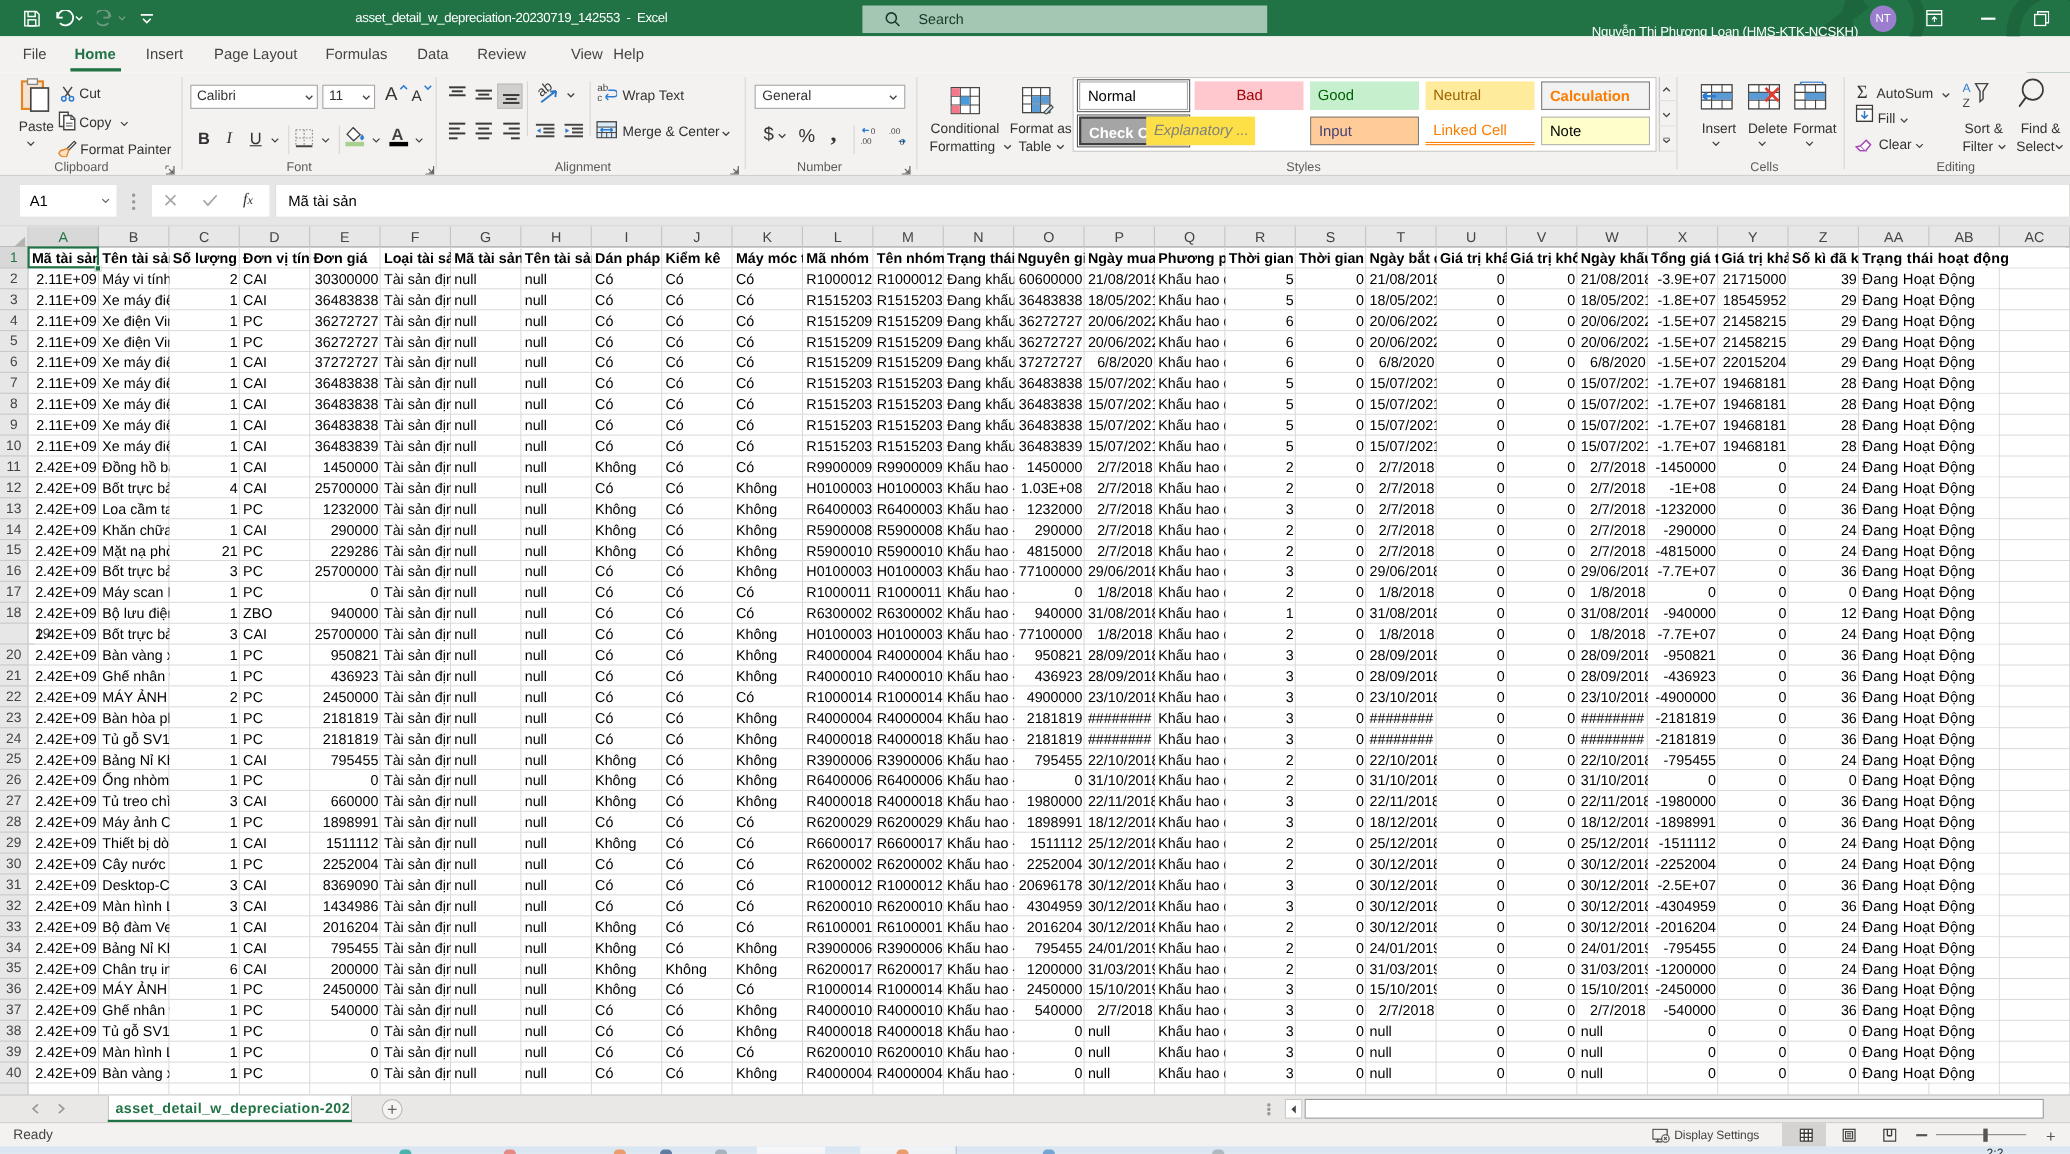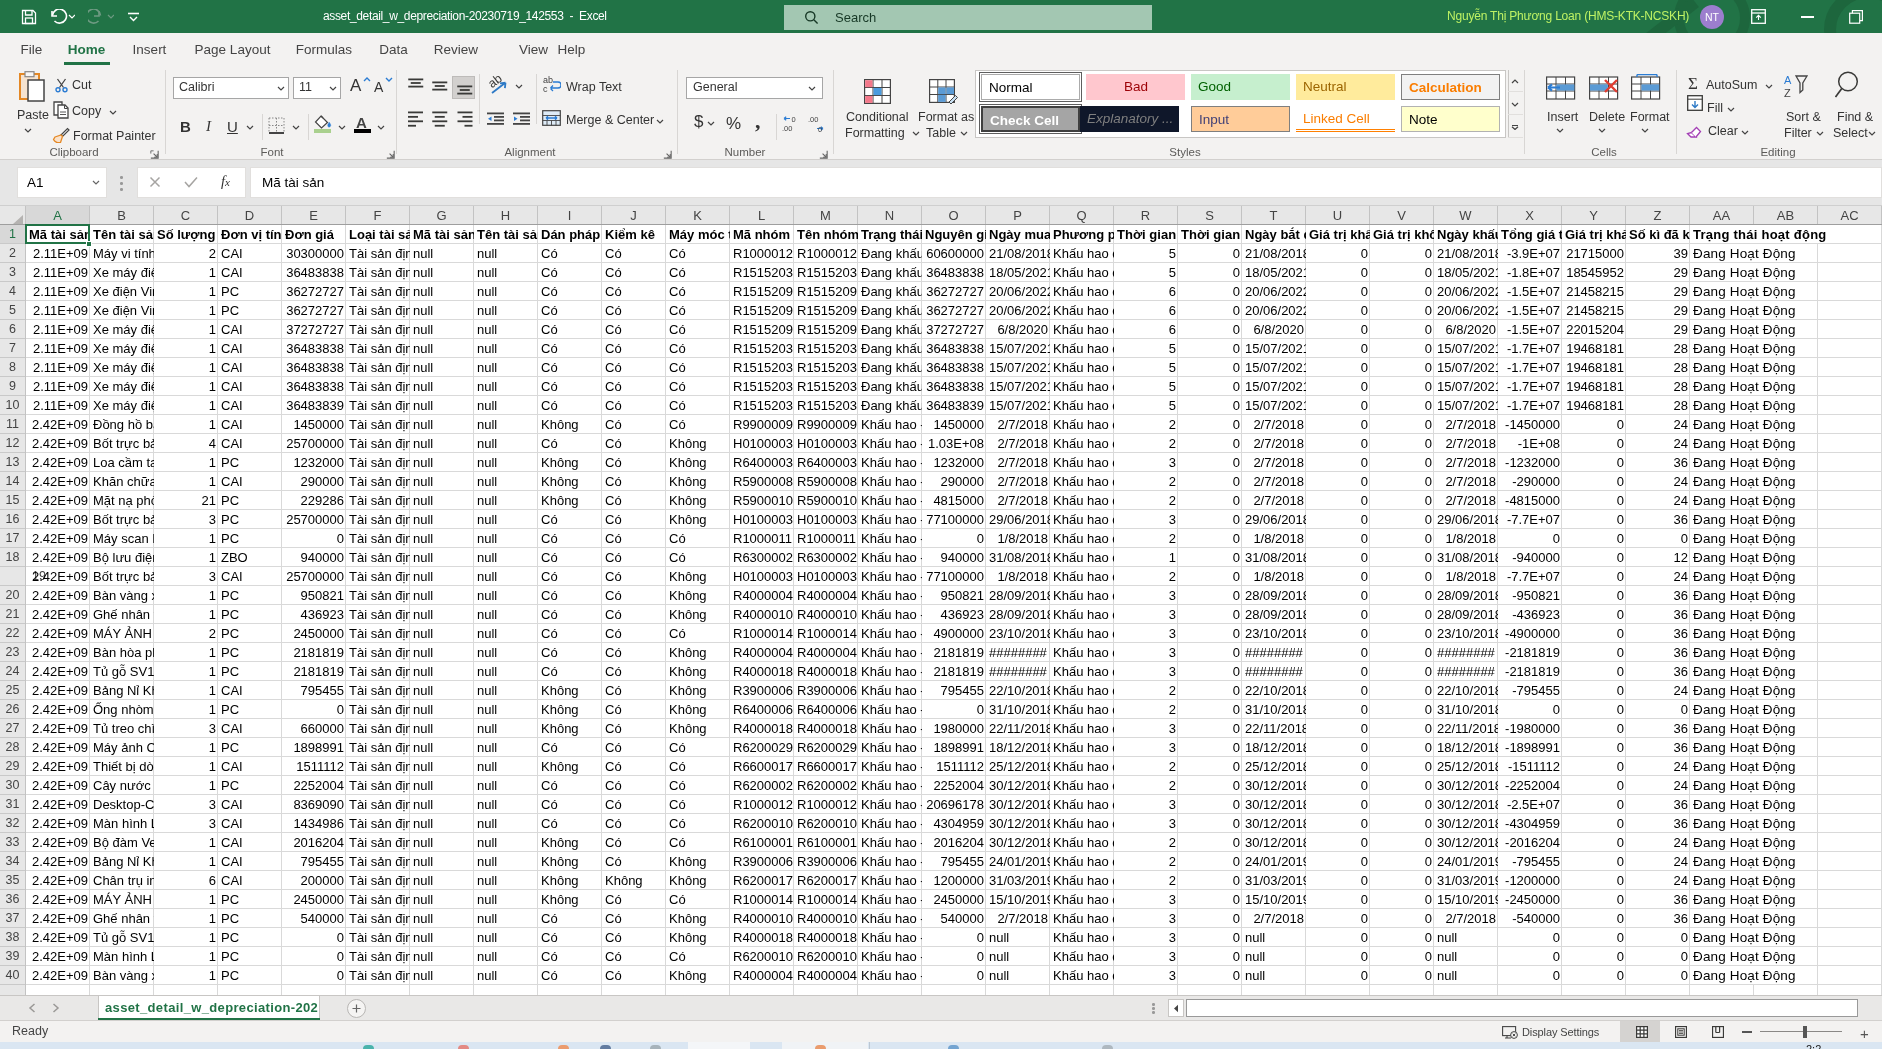--- a/index.html
+++ b/index.html
@@ -60,21 +60,21 @@
       <path d="M3 5 l3.5 3.5 L10 5" fill="none" stroke="#fff" stroke-width="1.4"></path>
     </svg>
 <div class="abs" id="title" style="left:323px;top:9px">asset_detail_w_depreciation-20230719_142553&nbsp;&nbsp;-&nbsp;&nbsp;Excel</div>
 <div id="search">
       <svg class="abs" style="left:20px;top:5px" width="15" height="15" viewBox="0 0 15 15">
 <circle cx="6.3" cy="6.3" r="4.6" fill="none" stroke="#173826" stroke-width="1.4"></circle>
 <path d="M9.8 9.8 L13.6 13.6" stroke="#173826" stroke-width="1.4"></path>
       </svg>
 <span style="position:absolute;left:51px">Search</span>
     </div>
-<div class="abs" style="left:1447px;top:9px;color:#bef264;font-size:12px;letter-spacing:-0.2px">Nguyễn Thị Phương Loan (HMS-KTK-NCSKH)</div>
+<div class="abs" style="left:1447px;top:22px;color:#ffffff;font-size:12px;letter-spacing:-0.2px">Nguyễn Thị Phương Loan (HMS-KTK-NCSKH)</div>
 <div class="abs" style="left:1700px;top:5px;width:24px;height:24px;border-radius:50%;background:#9C7ECE;color:#fff;font-size:10.5px;text-align:center;line-height:24px">NT</div>
 <svg class="abs" style="left:1751px;top:9px" width="15" height="15" viewBox="0 0 15 15">
 <rect x="0.7" y="0.7" width="13.6" height="13.6" fill="none" stroke="#fff" stroke-width="1.3"></rect>
 <path d="M0.7 4 h13.6" stroke="#fff" stroke-width="1.3"></path>
 <path d="M7.5 11 v-4.5 M5.2 8.6 l2.3-2.3 2.3 2.3" fill="none" stroke="#fff" stroke-width="1.1"></path>
     </svg>
 <div class="abs" style="left:1801px;top:16px;width:13px;height:1.5px;background:#fff"></div>
 <svg class="abs" style="left:1849px;top:10px" width="14" height="14" viewBox="0 0 14 14">
 <rect x="0.7" y="3.2" width="10" height="10" fill="none" stroke="#fff" stroke-width="1.2"></rect>
 <path d="M3.4 3.2 v-2.5 h10 v10 h-2.6" fill="none" stroke="#fff" stroke-width="1.2"></path>
@@ -317,21 +317,21 @@
 <svg class="chev" style="left:960px;top:65px" viewBox="0 0 8 5">
       <path d="M1 1 l3 3 3-3" fill="none" stroke="#444" stroke-width="1.2"></path>
     </svg>
 <div class="abs" style="left:975px;top:4px;width:531px;height:68px;background:#fff;border:1px solid #C8C6C4"></div>
 <div class="stylechip" style="left:981px;top:8px;width:99px;background:#fff;color:#000;border:1px solid #ABABAB;outline:1.6px solid #5E5E5E;outline-offset:1px;">Normal</div>
 <div class="stylechip" style="left:1086px;top:8px;width:99px;background:#FFC7CE;color:#9C0006;padding-left:38px;">Bad</div>
 <div class="stylechip" style="left:1191px;top:8px;width:99px;background:#C6EFCE;color:#006100;">Good</div>
 <div class="stylechip" style="left:1296px;top:8px;width:99px;background:#FFEB9C;color:#9C6500;">Neutral</div>
 <div class="stylechip" style="left:1401px;top:8px;width:99px;background:#F2F2F2;color:#FA7D00;border:1px solid #7F7F7F;font-weight:bold;">Calculation</div>
 <div class="stylechip" style="left:981px;top:40px;width:99px;background:#A5A5A5;color:#fff;border:2px solid #3F3F3F;outline:1.6px solid #5E5E5E;outline-offset:1px;font-weight:bold;">Check Cell</div>
-<div class="stylechip" style="left:1080px;top:40px;width:99px;background:#0f172a;color:#7F7F7F;font-style:italic;">Explanatory ...</div>
+<div class="stylechip" style="left:1042px;top:40px;width:99px;background:#fde047;color:#7F7F7F;font-style:italic;">Explanatory ...</div>
 <div class="stylechip" style="left:1191px;top:40px;width:99px;background:#FFCC99;color:#3F3F76;border:1px solid #7F7F7F;">Input</div>
 <div class="stylechip" style="left:1296px;top:40px;width:99px;background:#fff;color:#FA7D00;border-bottom:3px double #FF8001;">Linked Cell</div>
 <div class="stylechip" style="left:1401px;top:40px;width:99px;background:#FFFFCC;color:#000;border:1px solid #B2B2B2;">Note</div>
 <div class="abs" style="left:1508px;top:4px;width:15px;height:68px;border-left:1px solid #C8C6C4"></div>
 <div class="abs" style="left:1508px;top:4px;width:15px;height:22px;border-bottom:1px solid #E1DFDD"></div>
 <div class="abs" style="left:1508px;top:27px;width:15px;height:22px;border-bottom:1px solid #E1DFDD"></div>
 <div class="abs" style="left:1508px;top:50px;width:15px;height:22px;border-bottom:1px solid #E1DFDD"></div>
 <svg class="chev" style="left:1511px;top:13px" viewBox="0 0 8 5">
       <path d="M1 4 l3-3 3 3" fill="none" stroke="#444" stroke-width="1.2"></path>
     </svg>

